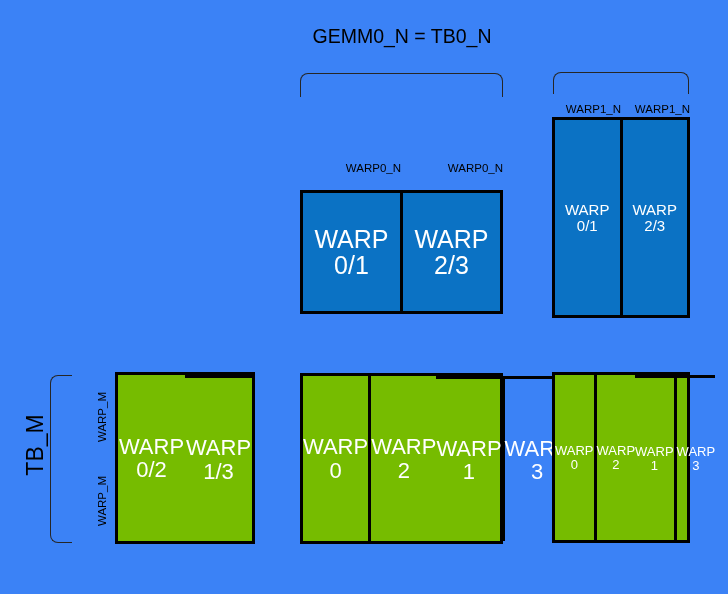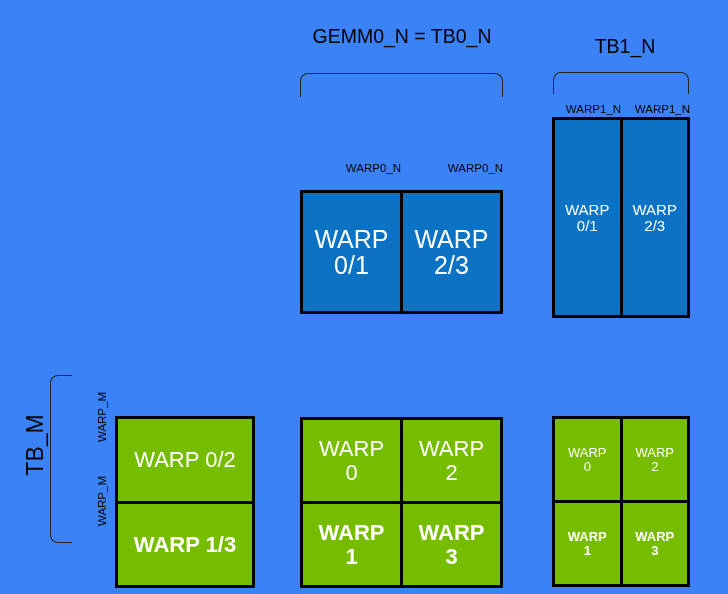--- a/index.html
+++ b/index.html
@@ -81,22 +81,21 @@
   }
 
   
   .block {
     box-sizing: border-box;
     display: flex;
     border: 3.5px solid #000000;
   }
   .block.col { flex-direction: row; }
   .block.grid2 {
-    flex-direction: column;
-    margin-top: 44px;
+    flex-direction: row;
   }
   .grid-row {
     display: flex;
     flex-direction: row;
     flex: 1 1 0;
     min-height: 0;
   }
   .cell {
     flex: 1 1 0;
     min-width: 0;
@@ -111,36 +110,35 @@
     color: #ffffff;
     text-align: center;
     line-height: 1.05;
     white-space: pre-line;
   }
 
   .blue { background: #0B72C4; }
   .green { background: #76BC00; }
 
   .sep-v { border-left: 3.5px solid #000000; }
-  .sep-h { border-top: 3.5px solid #000000; font-weight: bold; }
+  .sep-h { border-top: 3.5px solid #000000; }
 
   
   .fs-lg  { font-size: 25px; }
   .fs-md  { font-size: 22px; }
   .fs-sm  { font-size: 15px; }
   .fs-xs  { font-size: 13px; }
 </style>
 </head>
 <body>
 
 <div id="canvas">
 
   <div class="abs heading" style="left:287px; top:24px; width:230px;">GEMM0_N = TB0_N</div>
 
-  <div class="abs heading two-line" style="left:545px; top:33px; width:160px;">TB1_N</div>
 
   <div class="abs bracket-h" style="left:300px; top:73px; width:203px; height:24px;"></div>
 
   <div class="abs bracket-h" style="left:553px; top:72px; width:136px; height:22px;"></div>
 
   <div class="abs tick-label" style="left:300px; top:161px; width:101px;">WARP0_N</div>
   <div class="abs tick-label" style="left:402px; top:161px; width:101px;">WARP0_N</div>
 
   <div class="abs block col blue" style="left:300px; top:190px; width:203px; height:124px;">
     <div class="cell">

